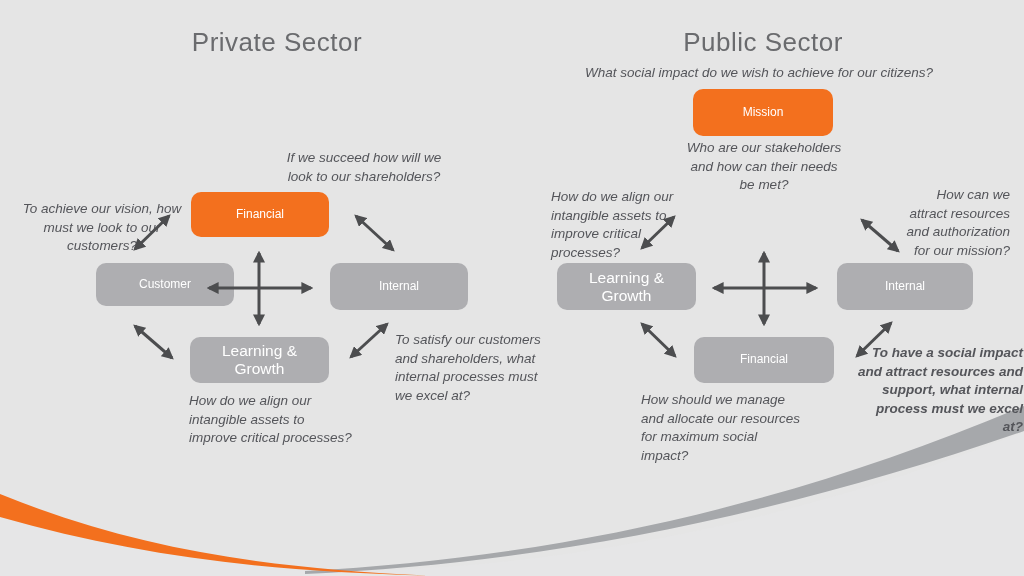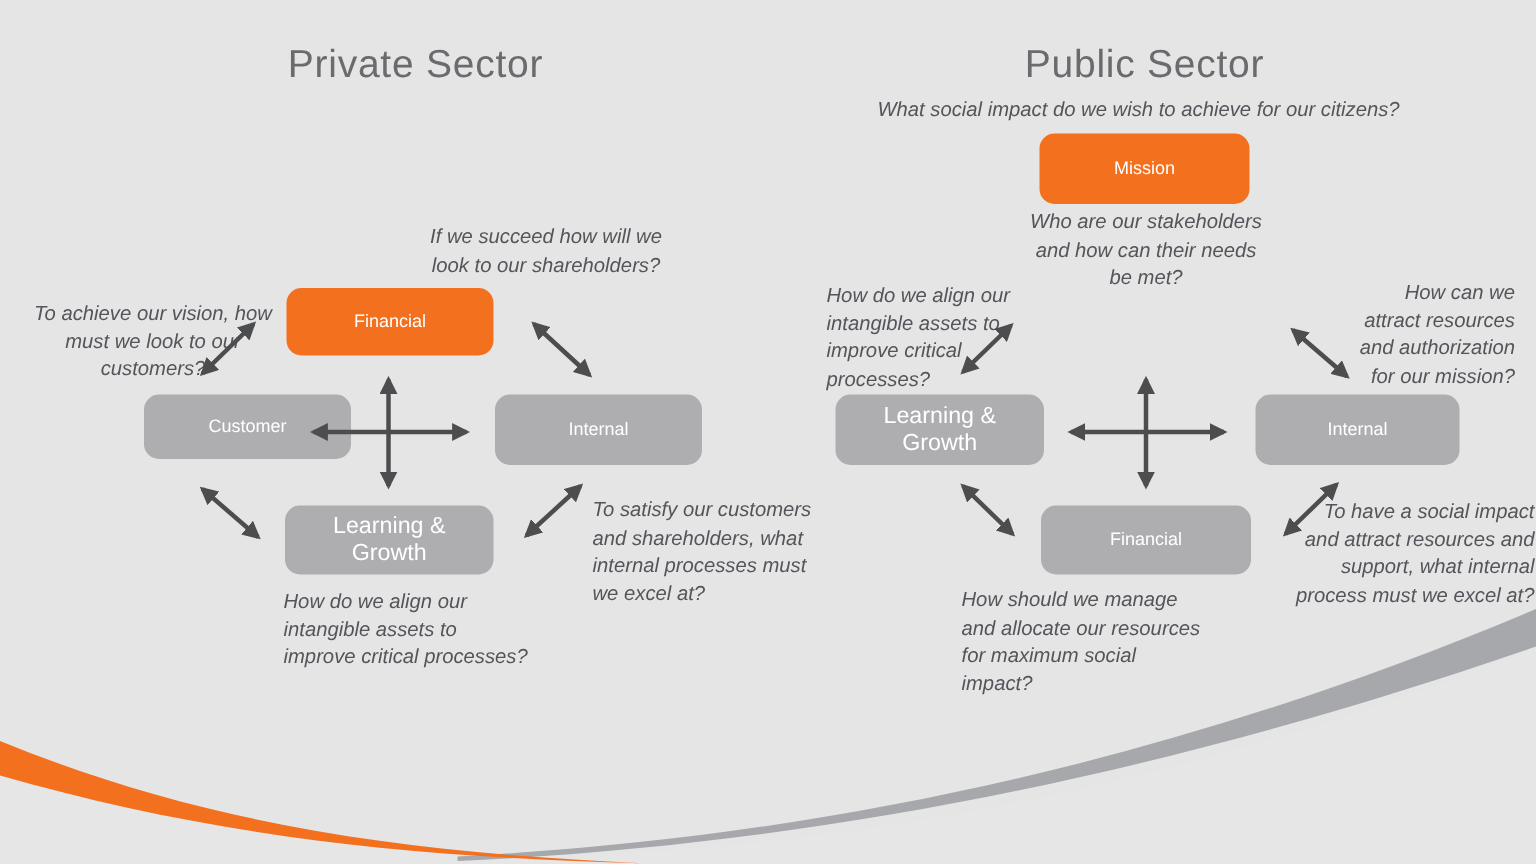--- a/index.html
+++ b/index.html
@@ -69,21 +69,21 @@
 improve critical
 processes?</div>
   <div class="note right" style="left:868px; top:186px; width:142px;">How can we
 attract resources
 and authorization
 for our mission?</div>
   <div class="note" style="left:641px; top:391px; width:185px;">How should we manage
 and allocate our resources
 for maximum social
 impact?</div>
-  <div class="note right" style="left:855px; top:332px; width:168px;">To have a social impact
+  <div class="note right" style="left:855px; top:344px; width:168px;font-weight:bold;">To have a social impact
 and attract resources and
 support, what internal
 process must we excel at?</div>
 
   <div class="box orange" style="left:693px; top:89px; width:140px; height:47px;">Mission</div>
   <div class="box gray small" style="left:557px; top:263px; width:139px; height:47px;">Learning &amp;
 Growth</div>
   <div class="box gray" style="left:837px; top:263px; width:136px; height:47px;">Internal</div>
   <div class="box gray" style="left:694px; top:337px; width:140px; height:46px;">Financial</div>
 

